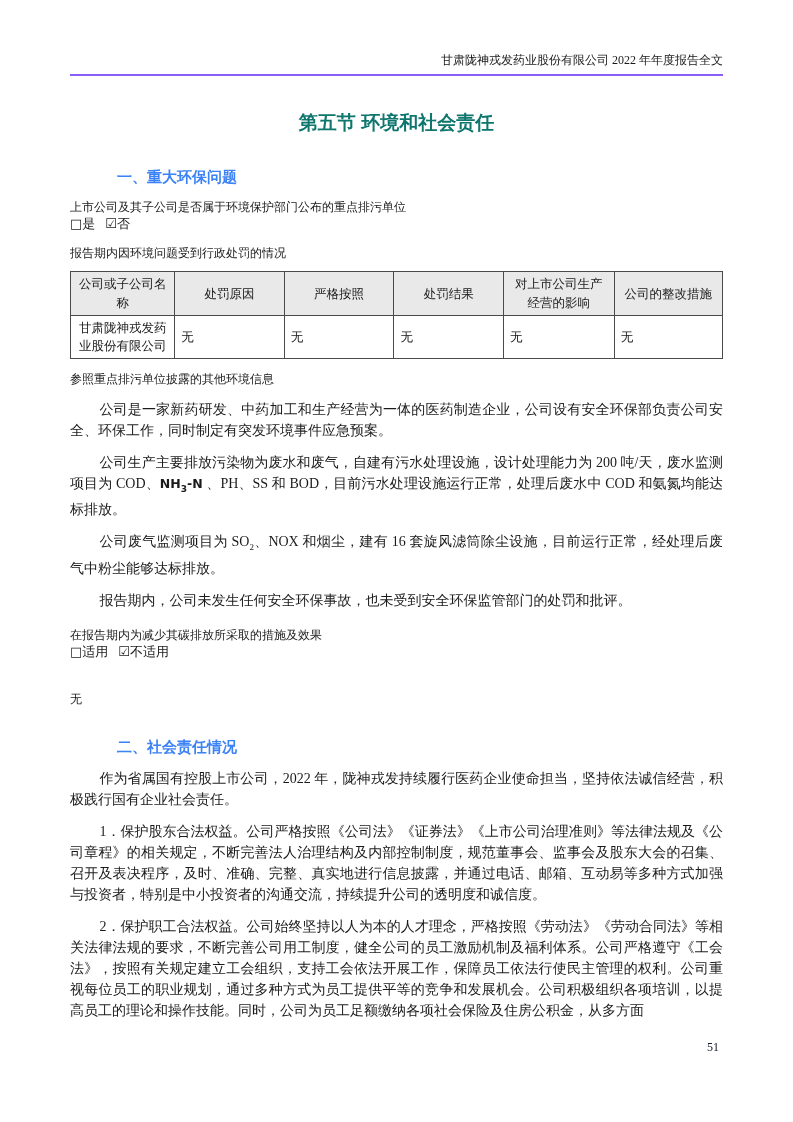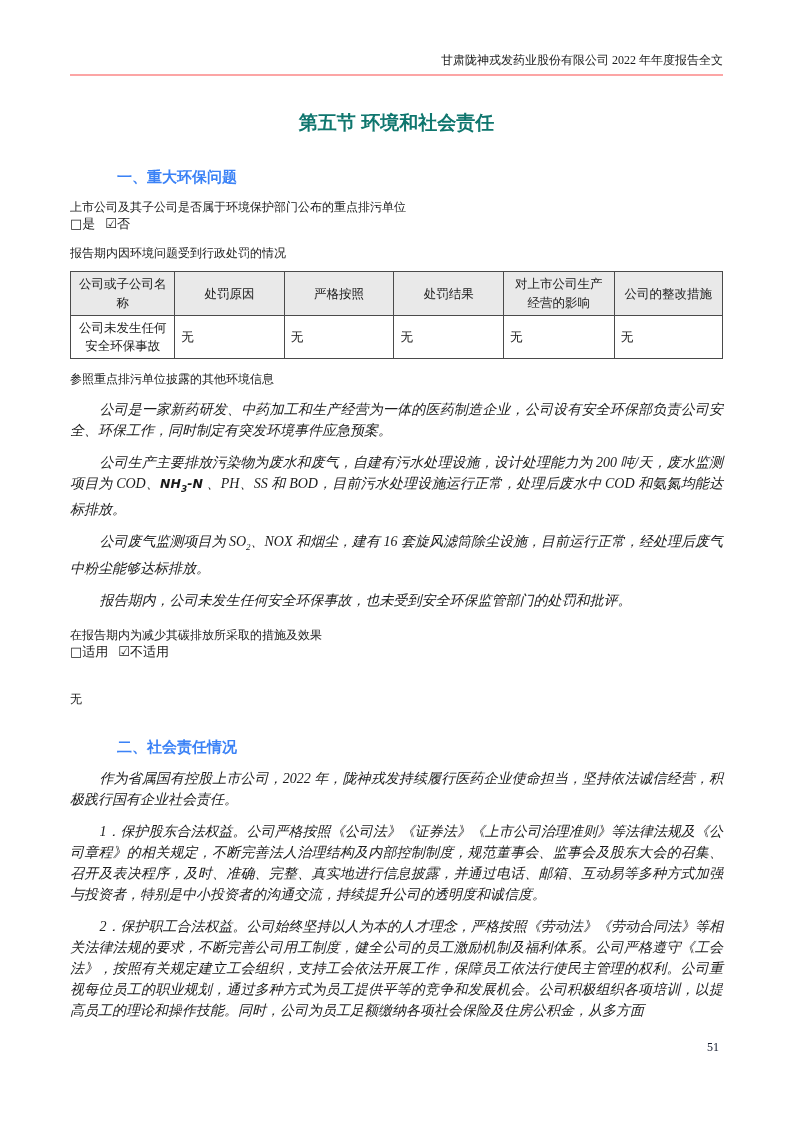--- a/index.html
+++ b/index.html
@@ -12,21 +12,21 @@
     box-sizing: border-box;
     padding: 52px 70px 0 70px;
     font-family: "Liberation Serif", "DejaVu Serif", serif;
     color: #1a1a1a;
   }
   .doc-header {
     text-align: right;
     font-size: 12px;
     line-height: 16px;
     padding-bottom: 6px;
-    border-bottom: 2px solid #fca5a5;
+    border-bottom: 2px solid #8b5cf6;
   }
   .chapter-title {
     margin-top: 34px;
     text-align: center;
     font-family: "Liberation Sans", "DejaVu Sans", sans-serif;
     font-weight: bold;
     font-size: 19px;
     color: #0f766e;
   }
   .section-heading {
@@ -75,21 +75,20 @@
     line-height: 1.45;
     text-align: left;
   }
   .penalty-table td.cell-company { text-align: center; }
   .body-para {
     margin: 11px 0 0 0;
     font-size: 14px;
     line-height: 21px;
     text-align: justify;
     text-indent: 2.1em;
-    font-style: italic;
   }
   .chem {
     font-family: "DejaVu Sans", sans-serif;
     font-weight: bold;
     font-size: 12.5px;
   }
   sub { font-size: 9px; }
   .standalone-value {
     margin-top: 30px;
     font-size: 12px;
@@ -140,21 +139,21 @@
         <th>公司或子公司名称</th>
         <th>处罚原因</th>
         <th>严格按照</th>
         <th>处罚结果</th>
         <th>对上市公司生产经营的影响</th>
         <th>公司的整改措施</th>
       </tr>
     </thead>
     <tbody>
       <tr>
-        <td class="cell-company">公司未发生任何安全环保事故</td>
+        <td class="cell-company">甘肃陇神戎发药业股份有限公司</td>
         <td>无</td>
         <td>无</td>
         <td>无</td>
         <td>无</td>
         <td>无</td>
       </tr>
     </tbody>
   </table>
 
   <div class="small-label">参照重点排污单位披露的其他环境信息</div>

